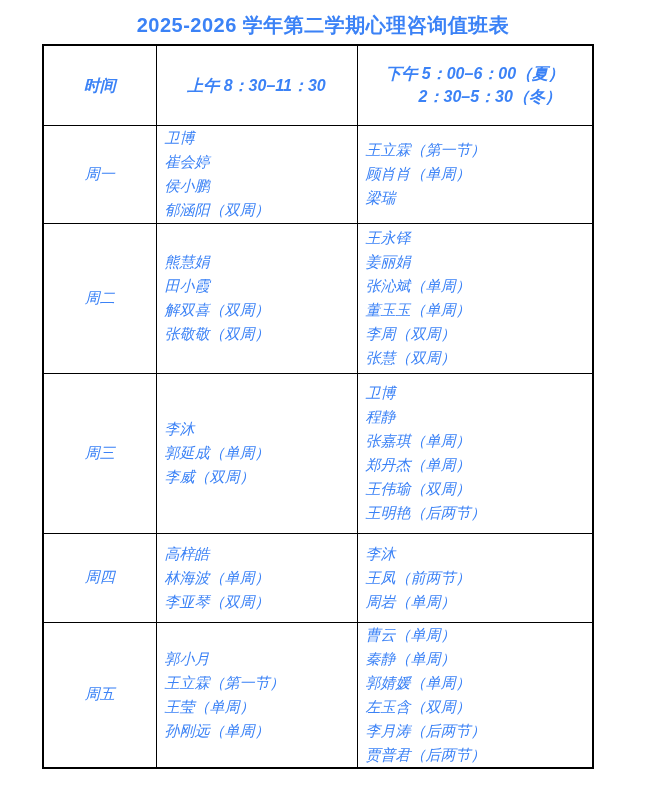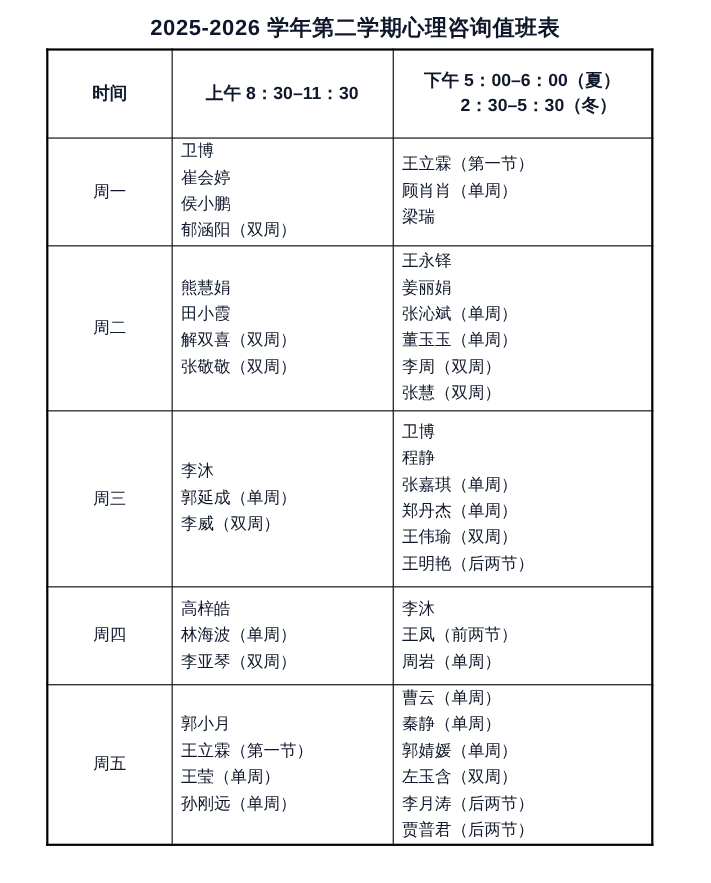--- a/index.html
+++ b/index.html
@@ -2,21 +2,21 @@
 <html><head>
 <meta charset="utf-8">
 <style>
   * { margin: 0; padding: 0; box-sizing: border-box; }
   html, body { background: #ffffff; }
   .page {
     position: relative;
     width: 646px;
     height: 803px;
     background: #ffffff;
-    color: #0f172a;
+    color: #3b82f6;
     font-family: "Liberation Serif", "DejaVu Serif", serif;
     overflow: hidden;
   }
   .doc-title {
     position: absolute;
     top: 12px;
     left: 0;
     width: 100%;
     text-align: center;
     font-family: "Liberation Sans", "DejaVu Sans", sans-serif;
@@ -24,20 +24,21 @@
     font-size: 20px;
     letter-spacing: 0.5px;
   }
   table.duty-table {
     position: absolute;
     left: 42px;
     top: 44px;
     width: 550px;
     border-collapse: collapse;
     table-layout: fixed;
+    font-style: italic;
   }
   table.duty-table, table.duty-table td {
     border: 1px solid #000000;
   }
   table.duty-table { border-width: 2px; }
   td { vertical-align: middle; }
   td.day-cell {
     text-align: center;
     font-size: 15px;
     font-family: "Liberation Serif", "DejaVu Serif", serif;

